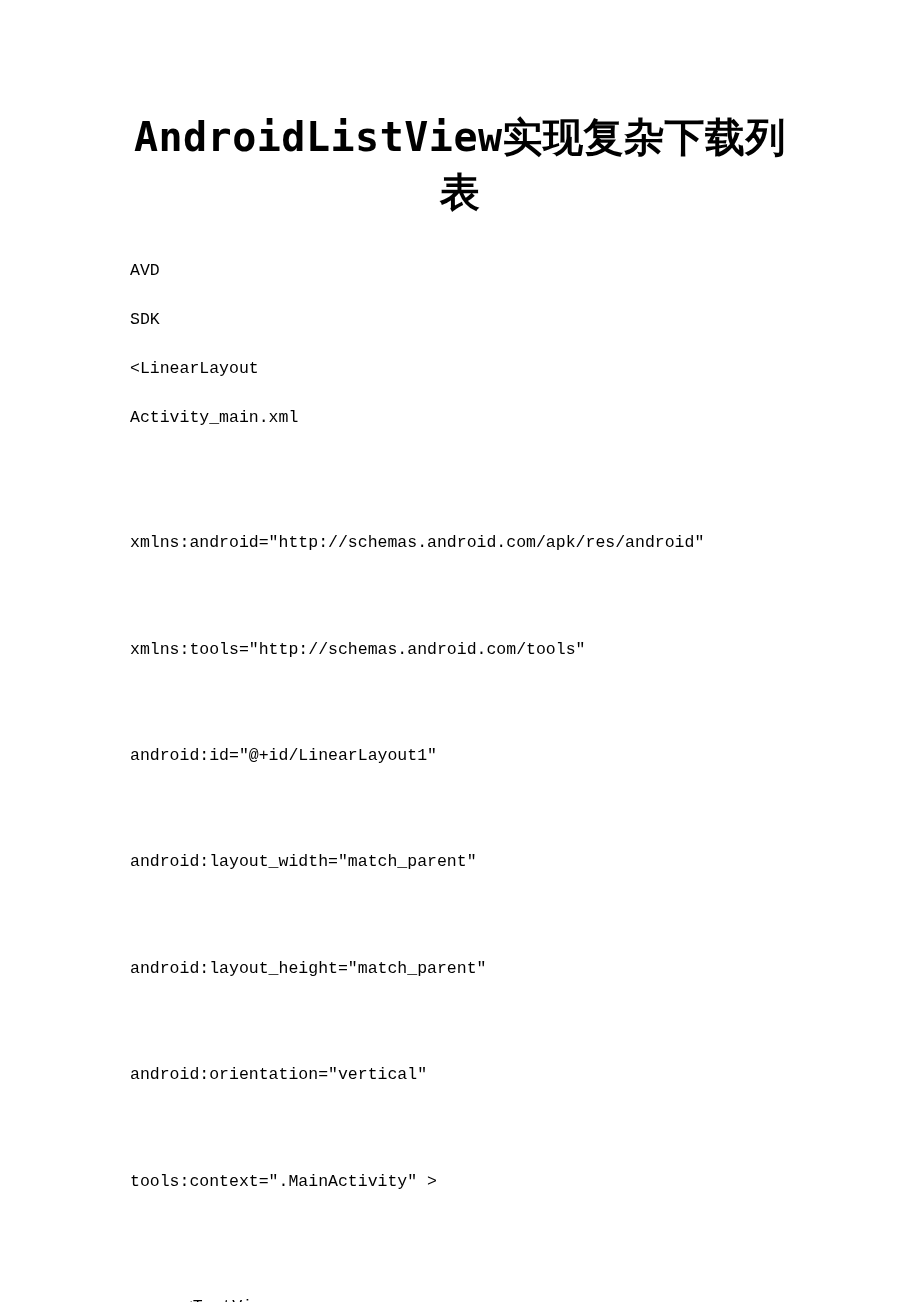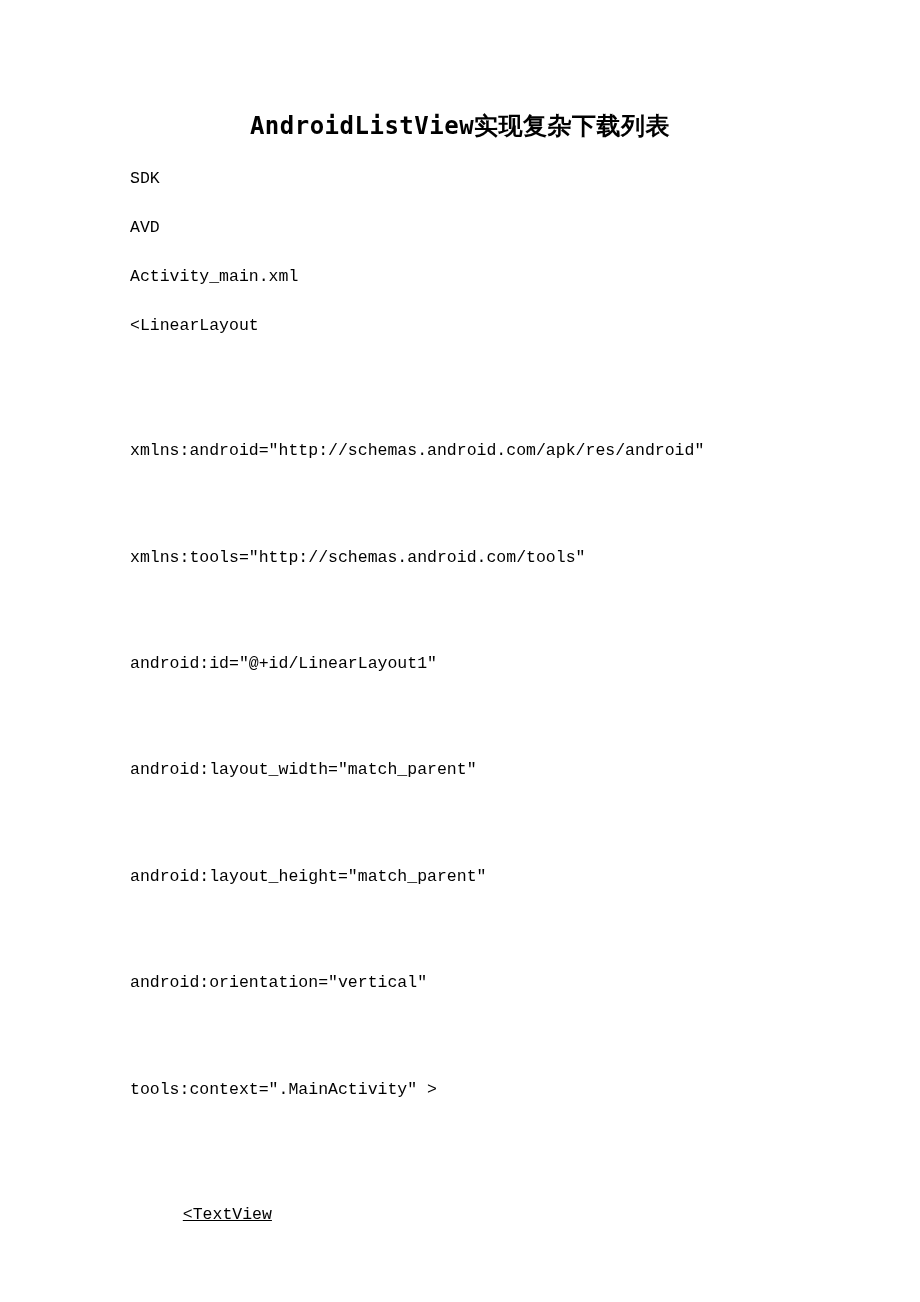--- a/index.html
+++ b/index.html
@@ -6,24 +6,24 @@
     margin: 0;
     padding: 0;
     background: #ffffff;
     width: 920px;
     font-family: "SimSun", "宋体", "Courier New", monospace;
   }
   .page {
     padding: 110px 130px 100px 130px;
   }
   .title {
-    font-size: 24px;
+    font-size: 40px;
     font-weight: bold;
     text-align: center;
-    margin-bottom: 24px;
+    margin-bottom: 38px;
     font-family: "SimSun", "宋体", monospace;
     letter-spacing: 0.5px;
   }
   .para {
     font-size: 16.5px;
     line-height: 1.52;
     margin-bottom: 24px;
     font-family: "Courier New", "SimSun", monospace;
     white-space: pre-wrap;
     word-break: break-all;
@@ -38,24 +38,24 @@
   }
   .indent1 { padding-left: 3.2em; text-decoration: underline; }
 </style>
 </head>
 <body>
 
 <div class="page">
 
   <div class="title">AndroidListView实现复杂下载列表</div>
 
+  <div class="para">AVD</div>
   <div class="para">SDK</div>
-  <div class="para">AVD</div>
+  <div class="para">&lt;LinearLayout</div>
   <div class="para">Activity_main.xml</div>
-  <div class="para">&lt;LinearLayout</div>
 
   <div class="block">
     <div>xmlns:android="http://schemas.android.com/apk/res/android"</div>
     <div>xmlns:tools="http://schemas.android.com/tools"</div>
     <div>android:id="@+id/LinearLayout1"</div>
     <div>android:layout_width="match_parent"</div>
     <div>android:layout_height="match_parent"</div>
     <div>android:orientation="vertical"</div>
     <div>tools:context=".MainActivity" &gt;</div>
   </div>

